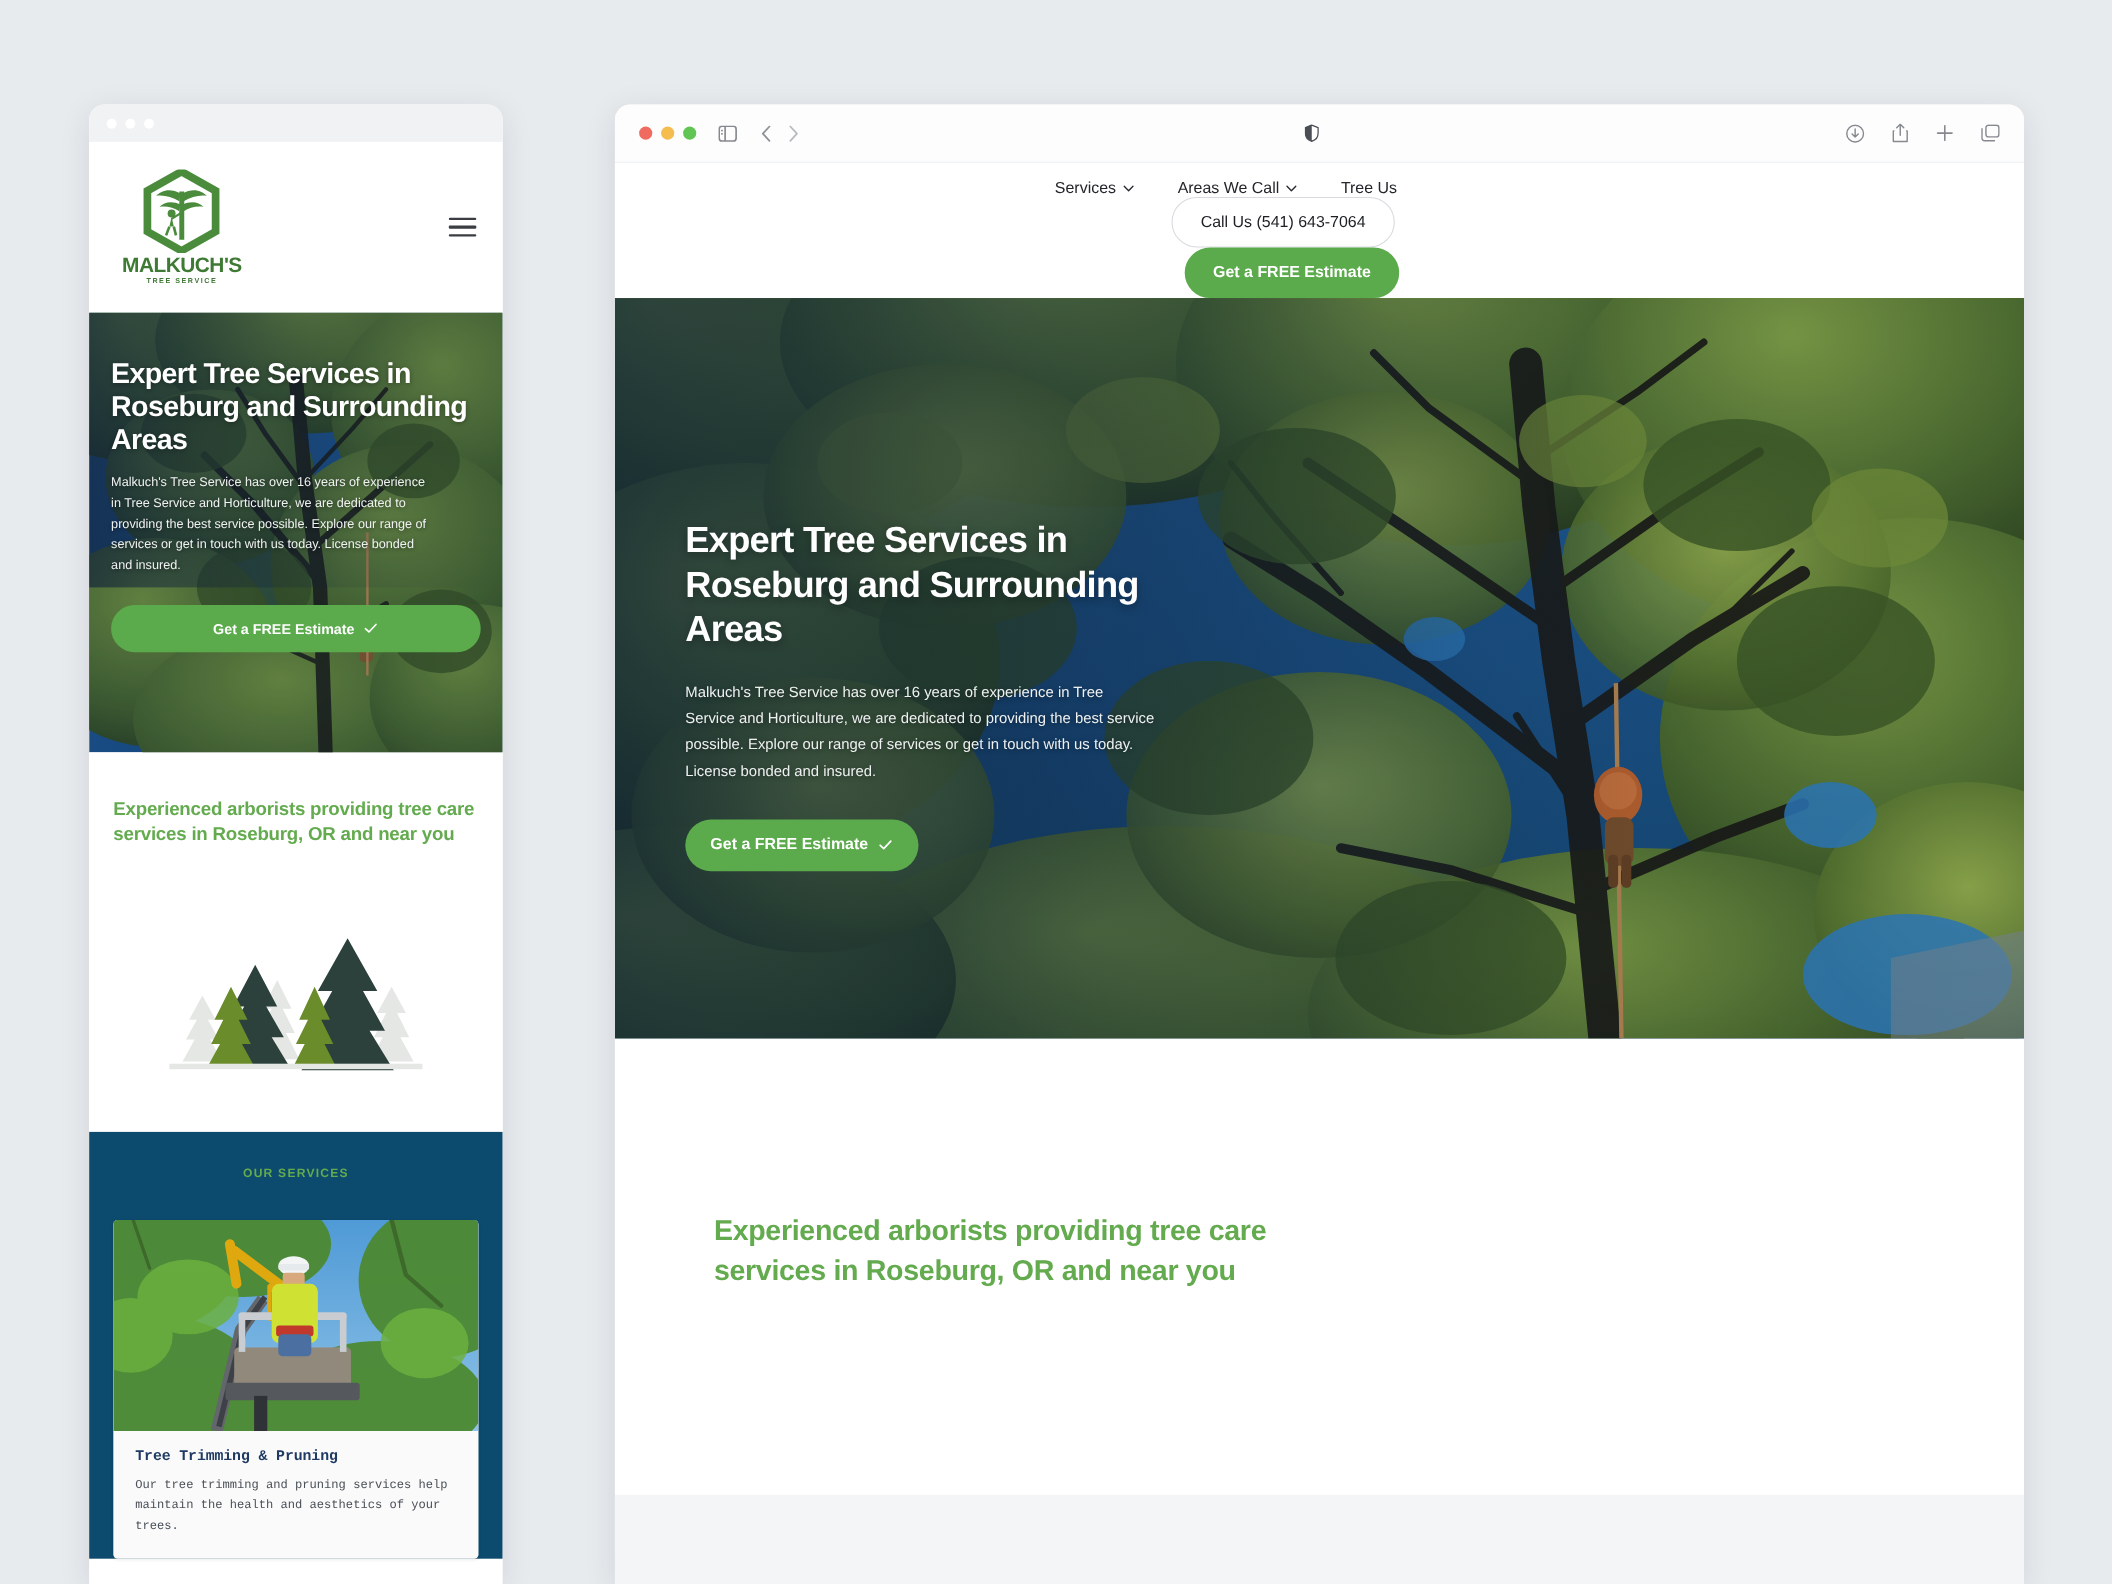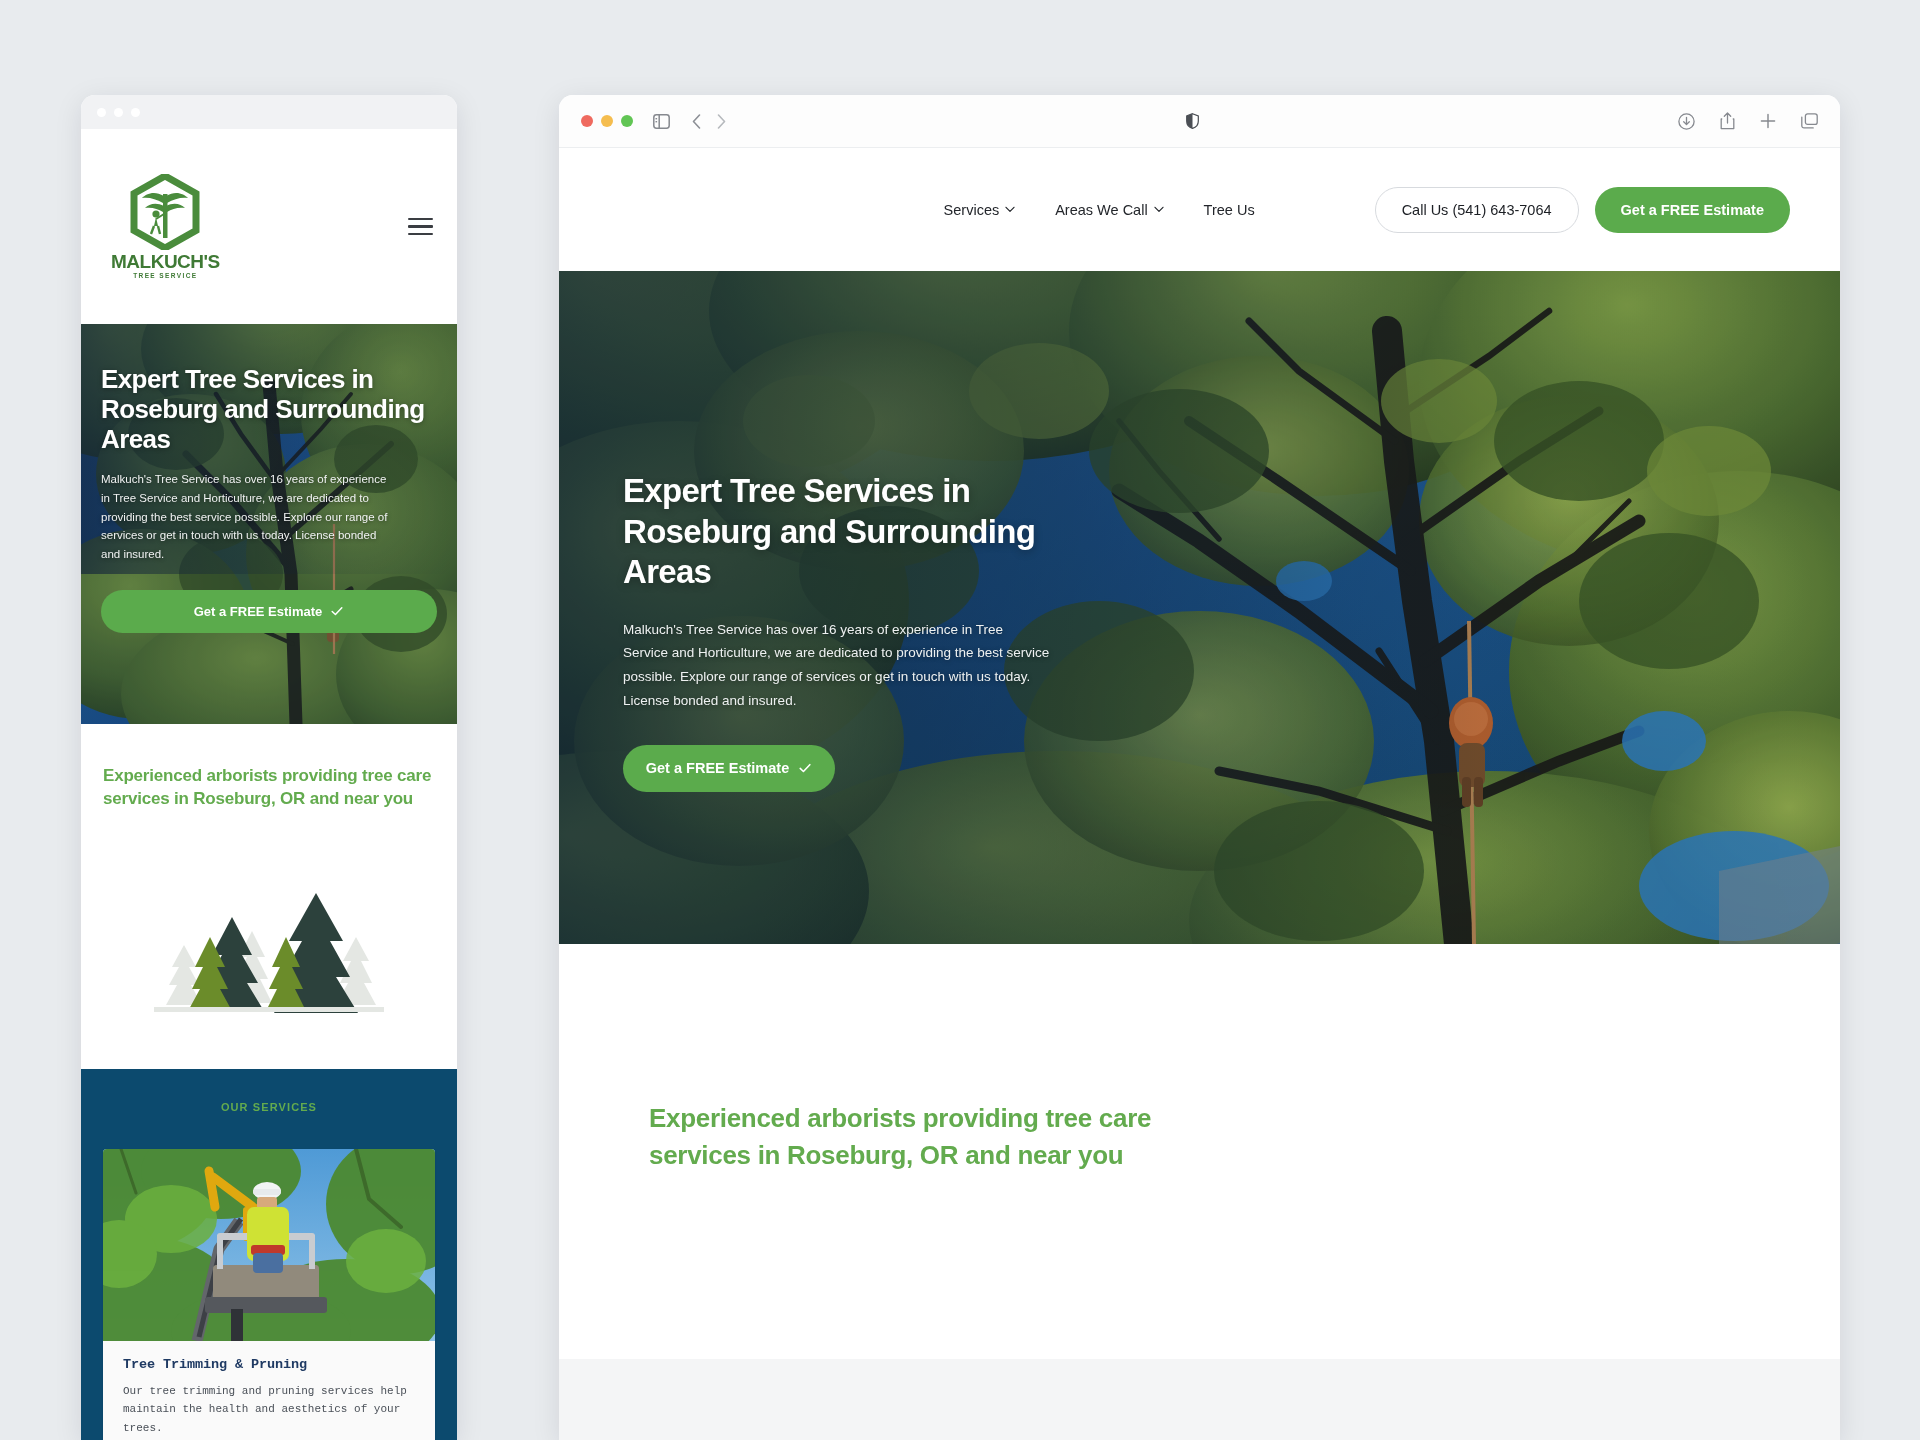--- a/index.html
+++ b/index.html
@@ -20,21 +20,21 @@
     overflow: hidden;
     box-shadow: 0 6px 28px rgba(16,24,40,0.10);
   }
   .m-titlebar {
     height: 34px; background: #f1f2f4;
     display: flex; align-items: center; gap: 8px;
     padding-left: 16px;
   }
   .m-dot { width: 9px; height: 9px; border-radius: 50%; background: #ffffff; }
   .m-header {
-    height: 195px; background: #ffffff;
+    height: 155px; background: #ffffff;
     display: flex; align-items: center; justify-content: space-between;
     padding: 0 24px 0 30px;
   }
   .m-logo { display: flex; flex-direction: column; align-items: center; gap: 2px; }
   .m-logo-mark { width: 70px; height: 76px; }
   .m-logo-word {
     font-size: 19px; font-weight: 800; color: #3f7a35;
     letter-spacing: -0.5px; line-height: 1;
   }
   .m-logo-sub {
@@ -112,21 +112,21 @@
     position: relative; cursor: text;
   }
   .url-text { font-size: 13px; color: #31343a; }
   .lock { margin-right: 6px; color: #8c9097; }
   .reload { position: absolute; right: 11px; color: #8c9097; }
   .chrome-right { display: flex; align-items: center; gap: 25px; margin-left: 20px; color: #86898f; }
 
   
   .site-nav {
     height: 123px; background: #fff; display: flex; align-items: center;
-    justify-content: flex-end; padding-right: 50px; gap: 0;
+    justify-content: flex-end; padding-right: 50px; gap: 0; flex-direction: column;
   }
   .nav-links { display: flex; align-items: center; gap: 40px; margin-right: 120px; }
   .nav-link {
     font-size: 14.5px; color: #23262b; display: flex; align-items: center; gap: 6px; cursor: pointer;
   }
   .btn-call {
     height: 46px; padding: 0 26px; border: 1px solid #d7dade; border-radius: 24px;
     display: flex; align-items: center; font-size: 14.5px; font-weight: 400; color: #1c1f24;
     background: #fff; cursor: pointer; margin-right: 16px;
   }

